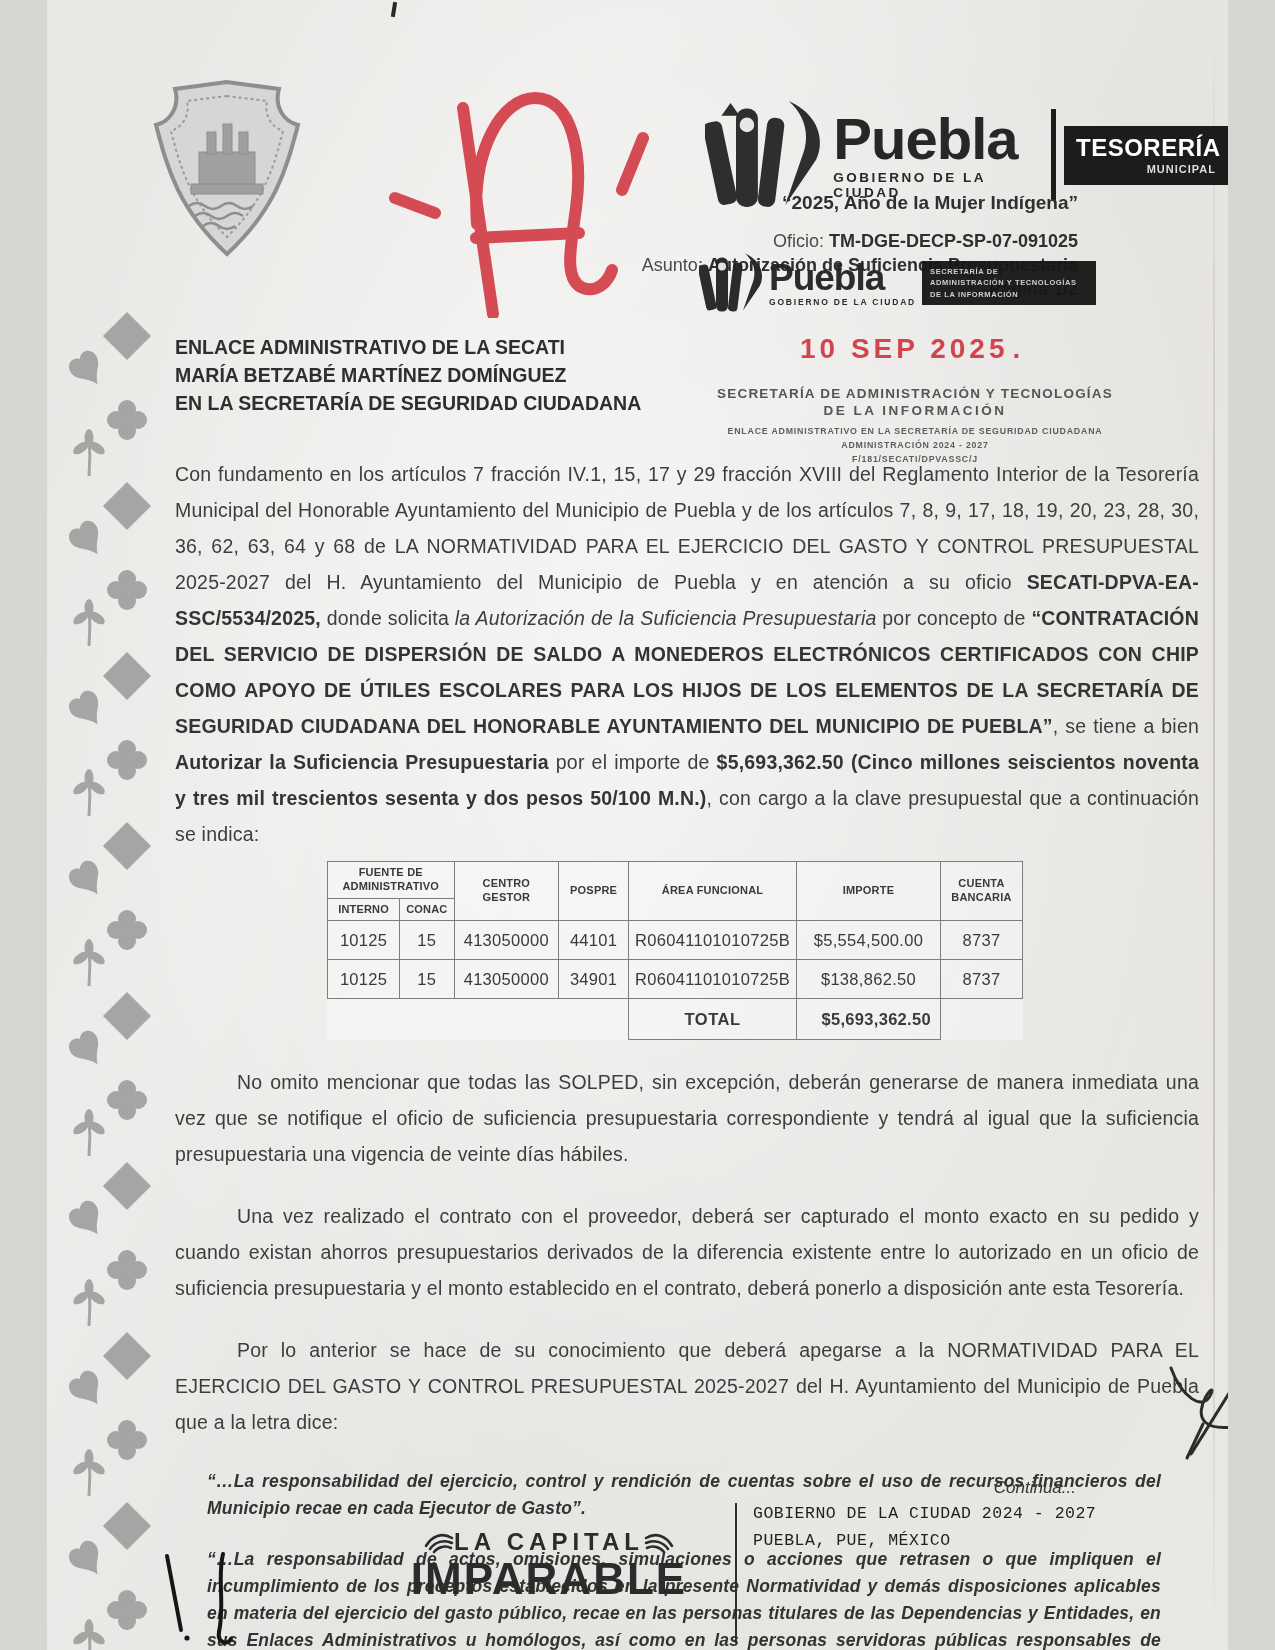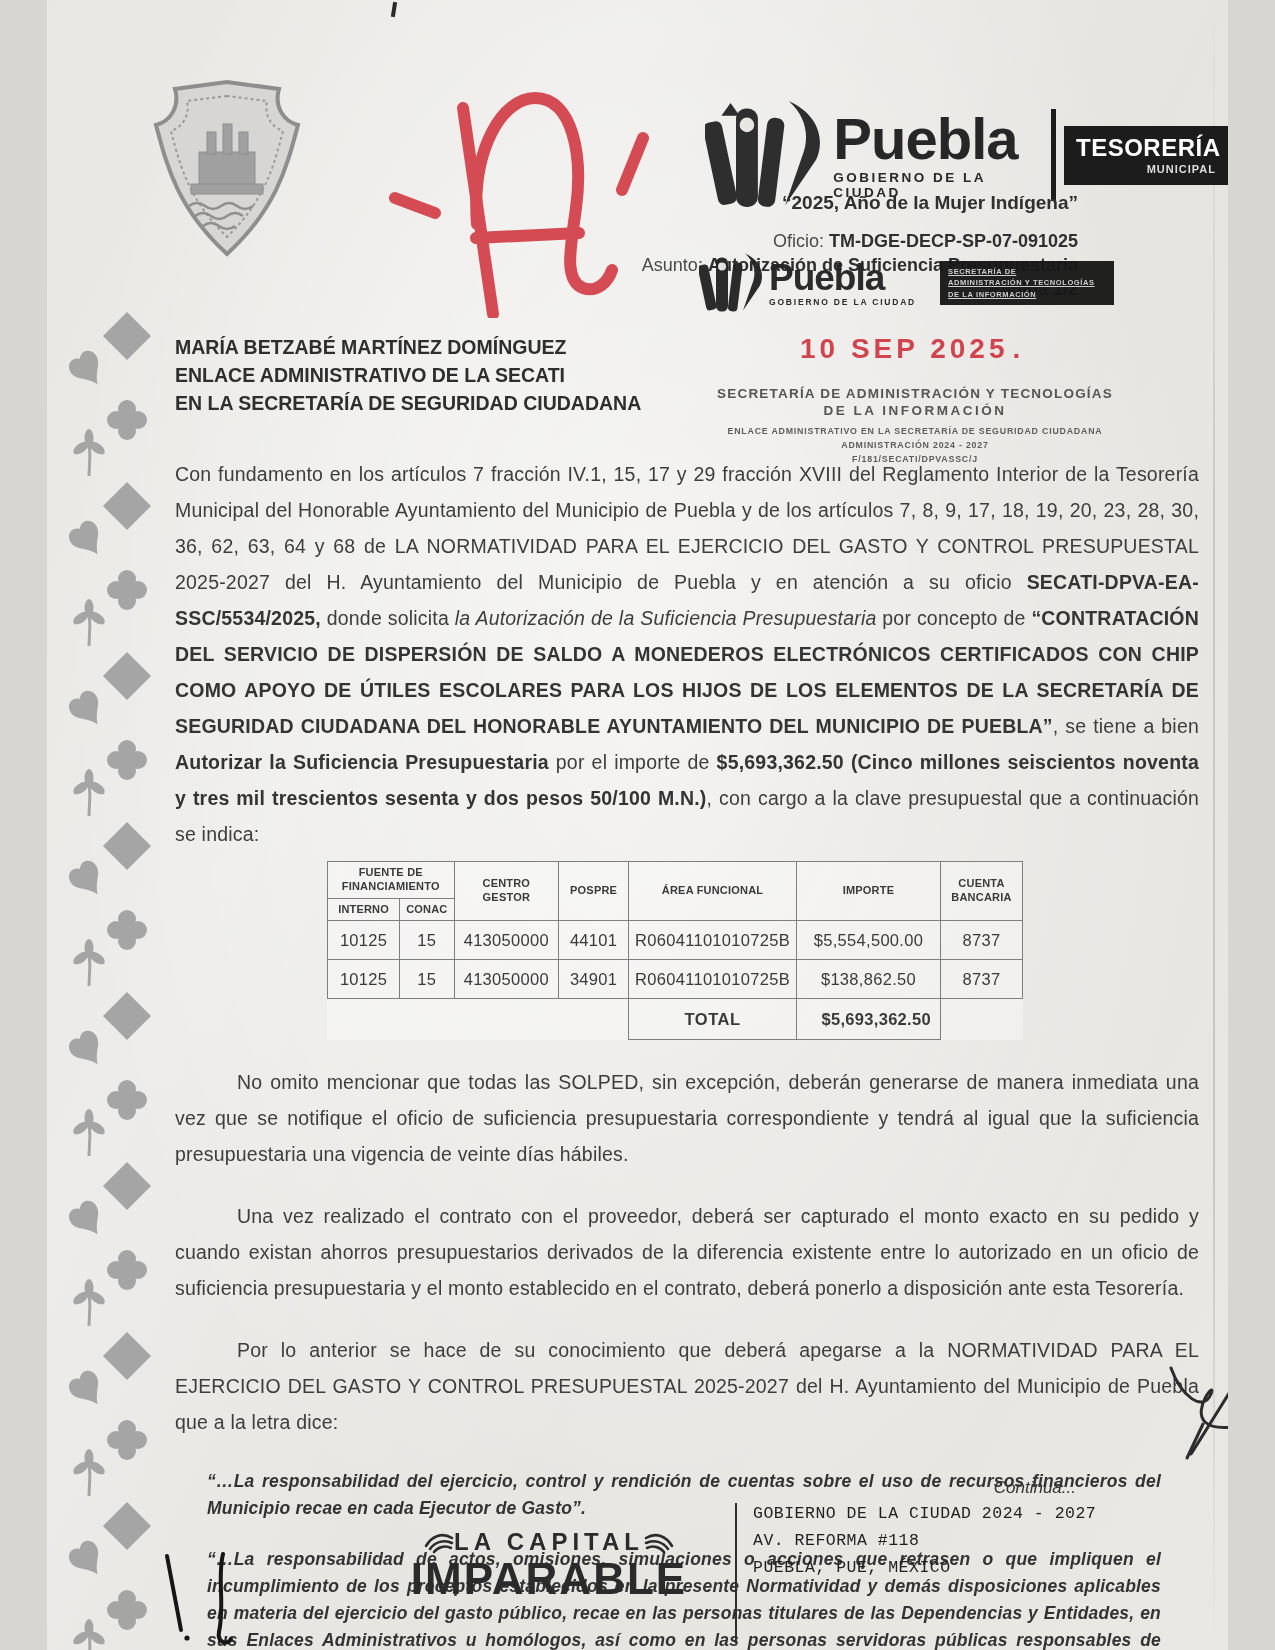--- a/index.html
+++ b/index.html
@@ -42,21 +42,21 @@
   .hline{font-size:18px; margin-bottom:3px;}
   .hline .lbl{font-weight:normal; color:#4a4a4a;}
   .hline .val{font-weight:bold;}
   .pagina{font-size:18px; font-weight:bold;}
 
   
   .stamp2{position:absolute; left:652px; top:248px; display:flex; align-items:center; opacity:.96;}
   .s2word{margin-left:4px;}
   .s2p{font-size:37px; font-weight:bold; letter-spacing:-1px; color:#242424; line-height:1;}
   .s2g{font-size:8.5px; font-weight:bold; letter-spacing:1.8px; color:#242424; margin-top:1px;}
-  .s2box{background:#181818; color:#cfcfcf; margin-left:24px; padding:5px 8px; width:158px;text-decoration:underline;}
+  .s2box{background:#181818; color:#cfcfcf; margin-left:6px; padding:5px 8px; width:158px;}
   .s2box div{font-size:7.5px; font-weight:bold; letter-spacing:.6px; line-height:1.5;}
 
   
   .addressee{position:absolute; left:128px; top:333px; color:#2e2e2e;}
   .addressee div{font-size:19.5px; font-weight:bold; line-height:28px;}
   .addr-presente{letter-spacing:6px;}
 
   
   .datestamp{position:absolute; left:753px; top:333px; color:#cf3640; font-size:28px;
     font-weight:bold; letter-spacing:4px; opacity:.92;}
@@ -356,22 +356,22 @@
       <div class="s2g">GOBIERNO DE LA CIUDAD</div>
     </div>
     <div class="s2box">
       <div>SECRETARÍA DE</div>
       <div>ADMINISTRACIÓN Y TECNOLOGÍAS</div>
       <div>DE LA INFORMACIÓN</div>
     </div>
   </div>
 
   <div class="addressee">
+    <div>ENLACE ADMINISTRATIVO DE LA SECATI</div>
     <div>MARÍA BETZABÉ MARTÍNEZ DOMÍNGUEZ</div>
-    <div>ENLACE ADMINISTRATIVO DE LA SECATI</div>
     <div>EN LA SECRETARÍA DE SEGURIDAD CIUDADANA</div>
   </div>
 
   <div class="datestamp">10 SEP 2025</div>
 
   <div class="rstamp">
     <div class="rs1">SECRETARÍA DE ADMINISTRACIÓN Y TECNOLOGÍAS</div>
     <div class="rs2">DE LA INFORMACIÓN</div>
     <div class="rs3">ENLACE ADMINISTRATIVO EN LA SECRETARÍA DE SEGURIDAD CIUDADANA</div>
     <div class="rs4">ADMINISTRACIÓN 2024 - 2027</div>
@@ -387,21 +387,21 @@
             <col style="width:74px">
             <col style="width:54px">
             <col style="width:106px">
             <col style="width:72px">
             <col style="width:158px">
             <col style="width:148px">
             <col style="width:84px">
           </colgroup>
         <thead>
           <tr>
-            <th colspan="2">FUENTE DE FINANCIAMIENTO</th>
+            <th colspan="2">FUENTE DE ADMINISTRATIVO</th>
             <th rowspan="2">CENTRO GESTOR</th>
             <th rowspan="2">POSPRE</th>
             <th rowspan="2">ÁREA FUNCIONAL</th>
             <th rowspan="2">IMPORTE</th>
             <th rowspan="2">CUENTA BANCARIA</th>
           </tr>
           <tr>
             <th>INTERNO</th>
             <th>CONAC</th>
           </tr>
@@ -465,21 +465,20 @@
           </g>
         </svg>
     </div>
     <div class="brand2">IMPARABLE</div>
   </div>
 
   <div class="fdivider"></div>
 
   <div class="faddress">
     <div>GOBIERNO DE LA CIUDAD 2024 - 2027</div>
-    <div>AV. REFORMA #118</div>
     <div>PUEBLA, PUE, MÉXICO</div>
   </div>
 
   <svg class="sig" width="160" height="212" viewBox="0 0 160 212">
     <g stroke="#2c2c2c" stroke-width="3" fill="none" stroke-linecap="round">
       <path d="M150 6 C122 62 66 150 32 204"></path>
       <path d="M12 118 C22 146 44 163 52 144 C58 129 33 159 46 172 C60 185 92 172 152 166"></path>
       <path d="M44 174 L28 208"></path>
     </g>
   </svg>

